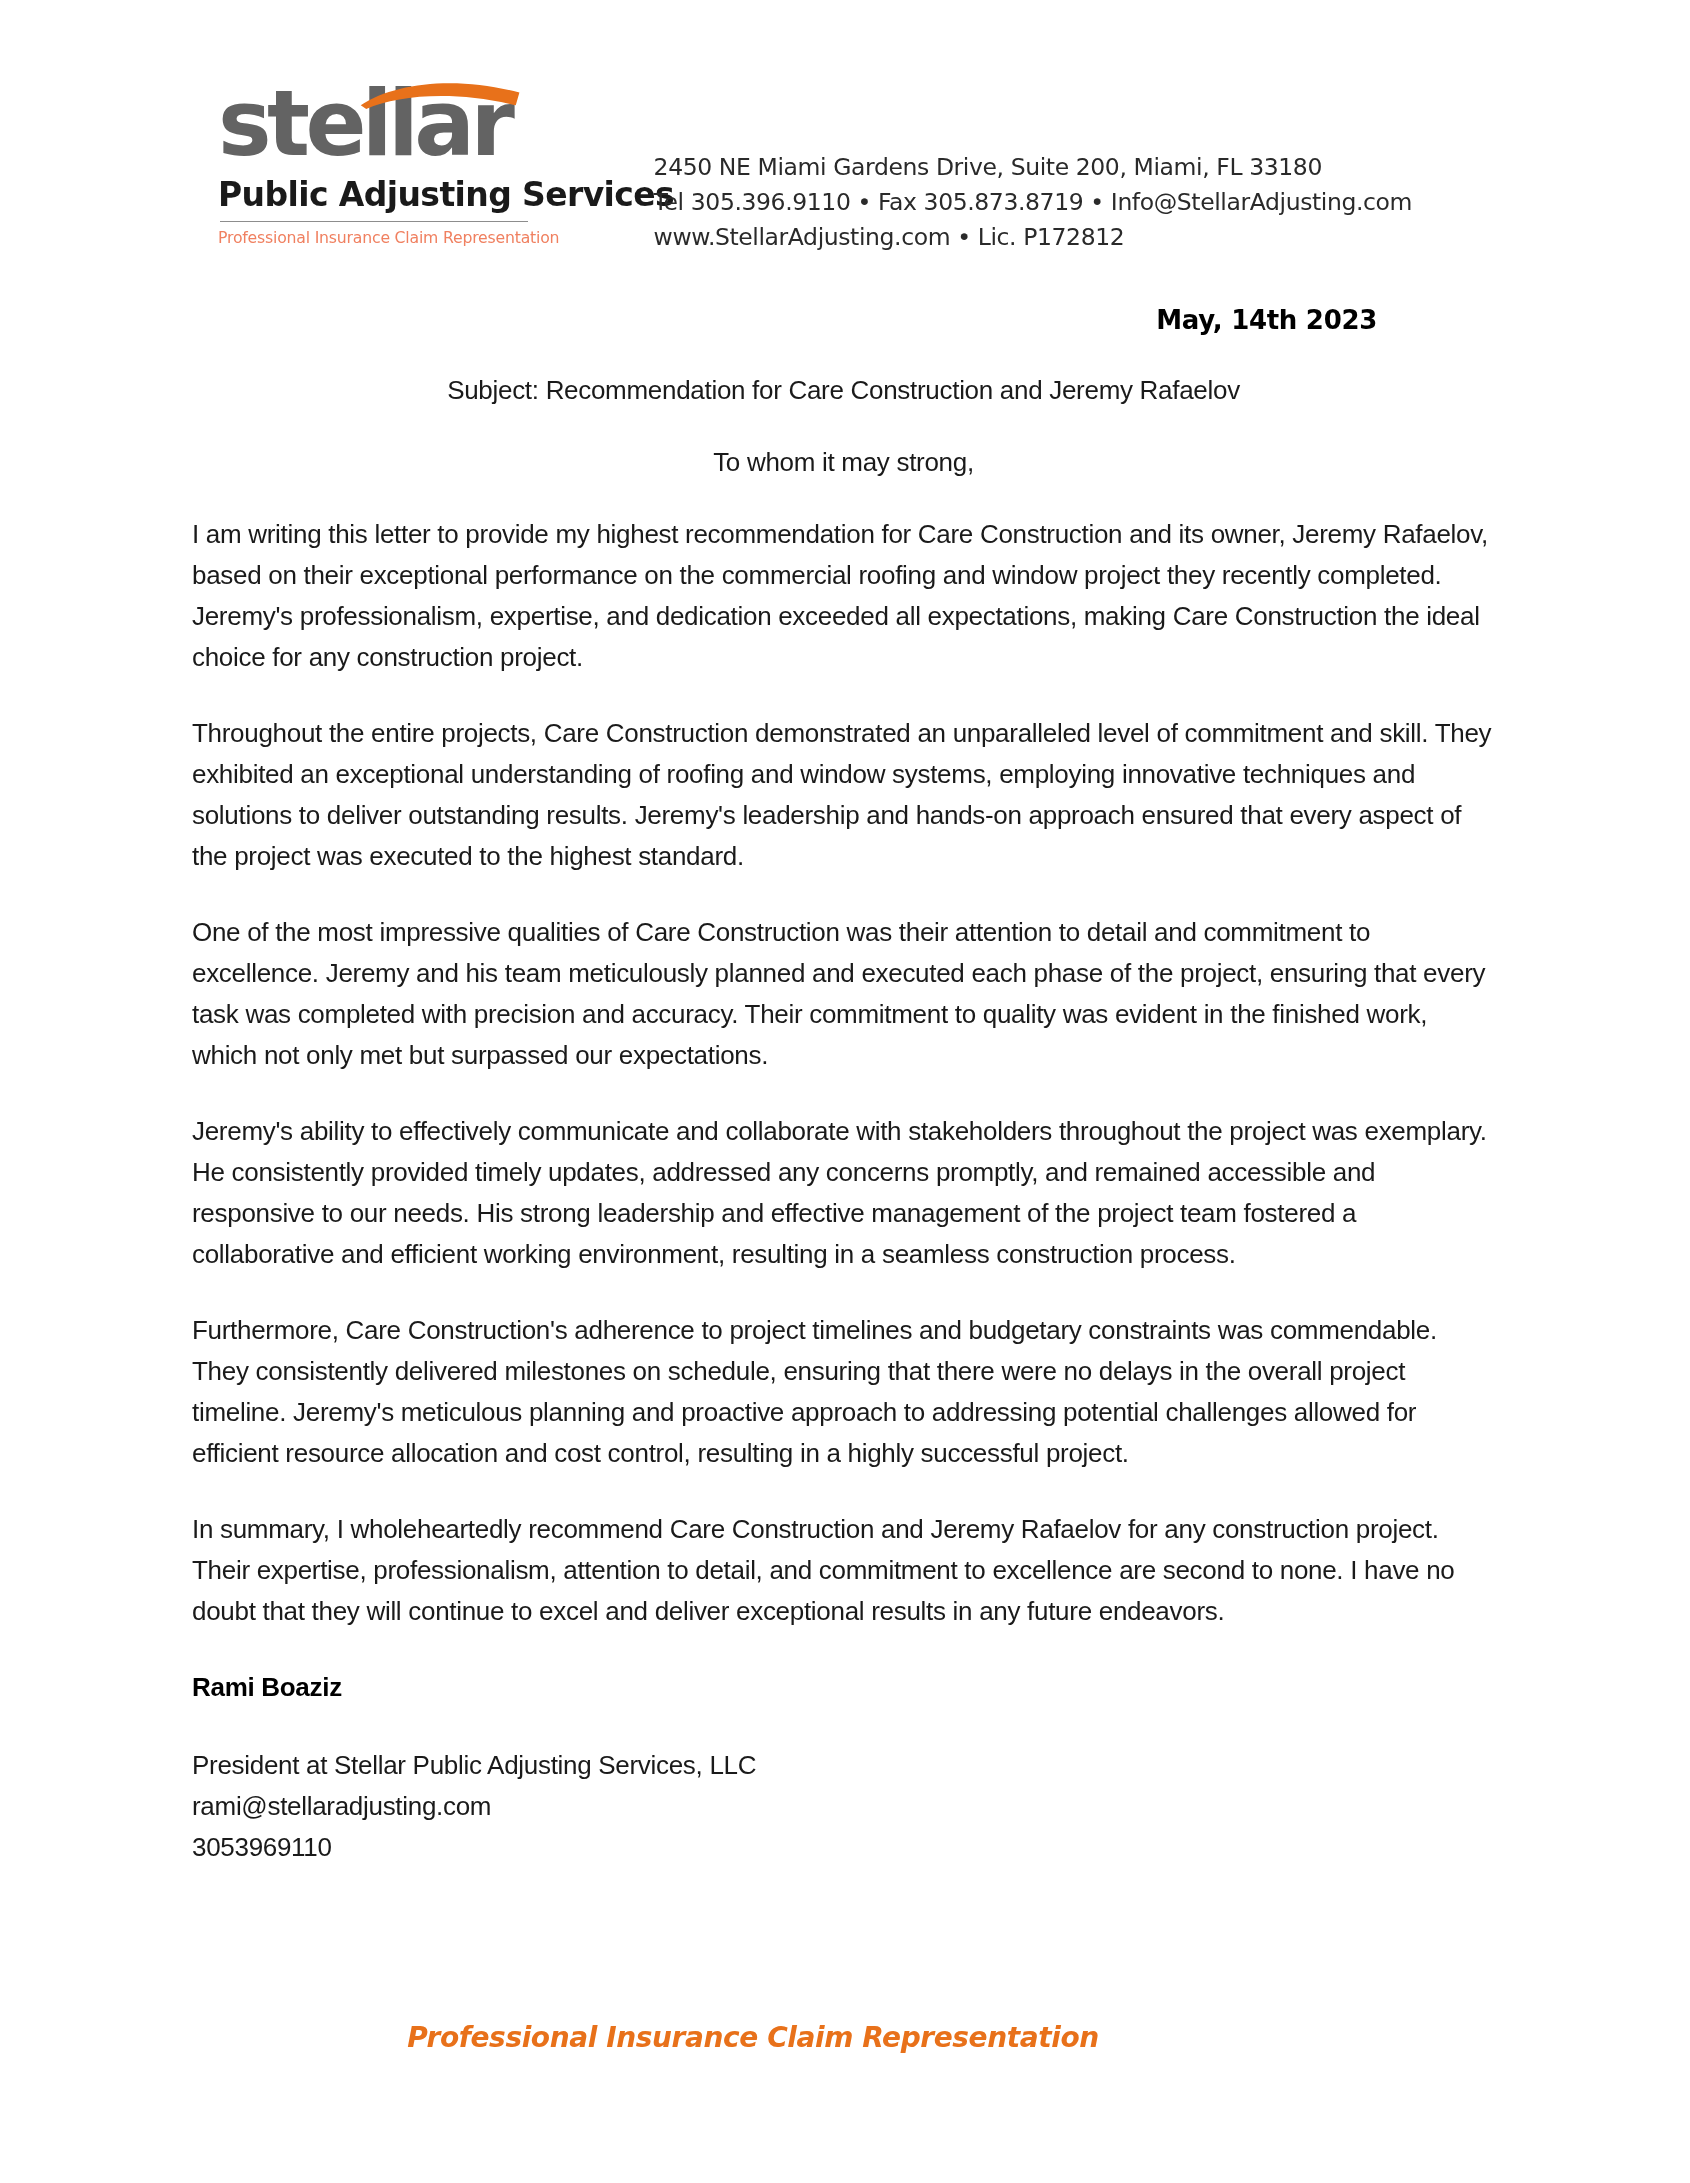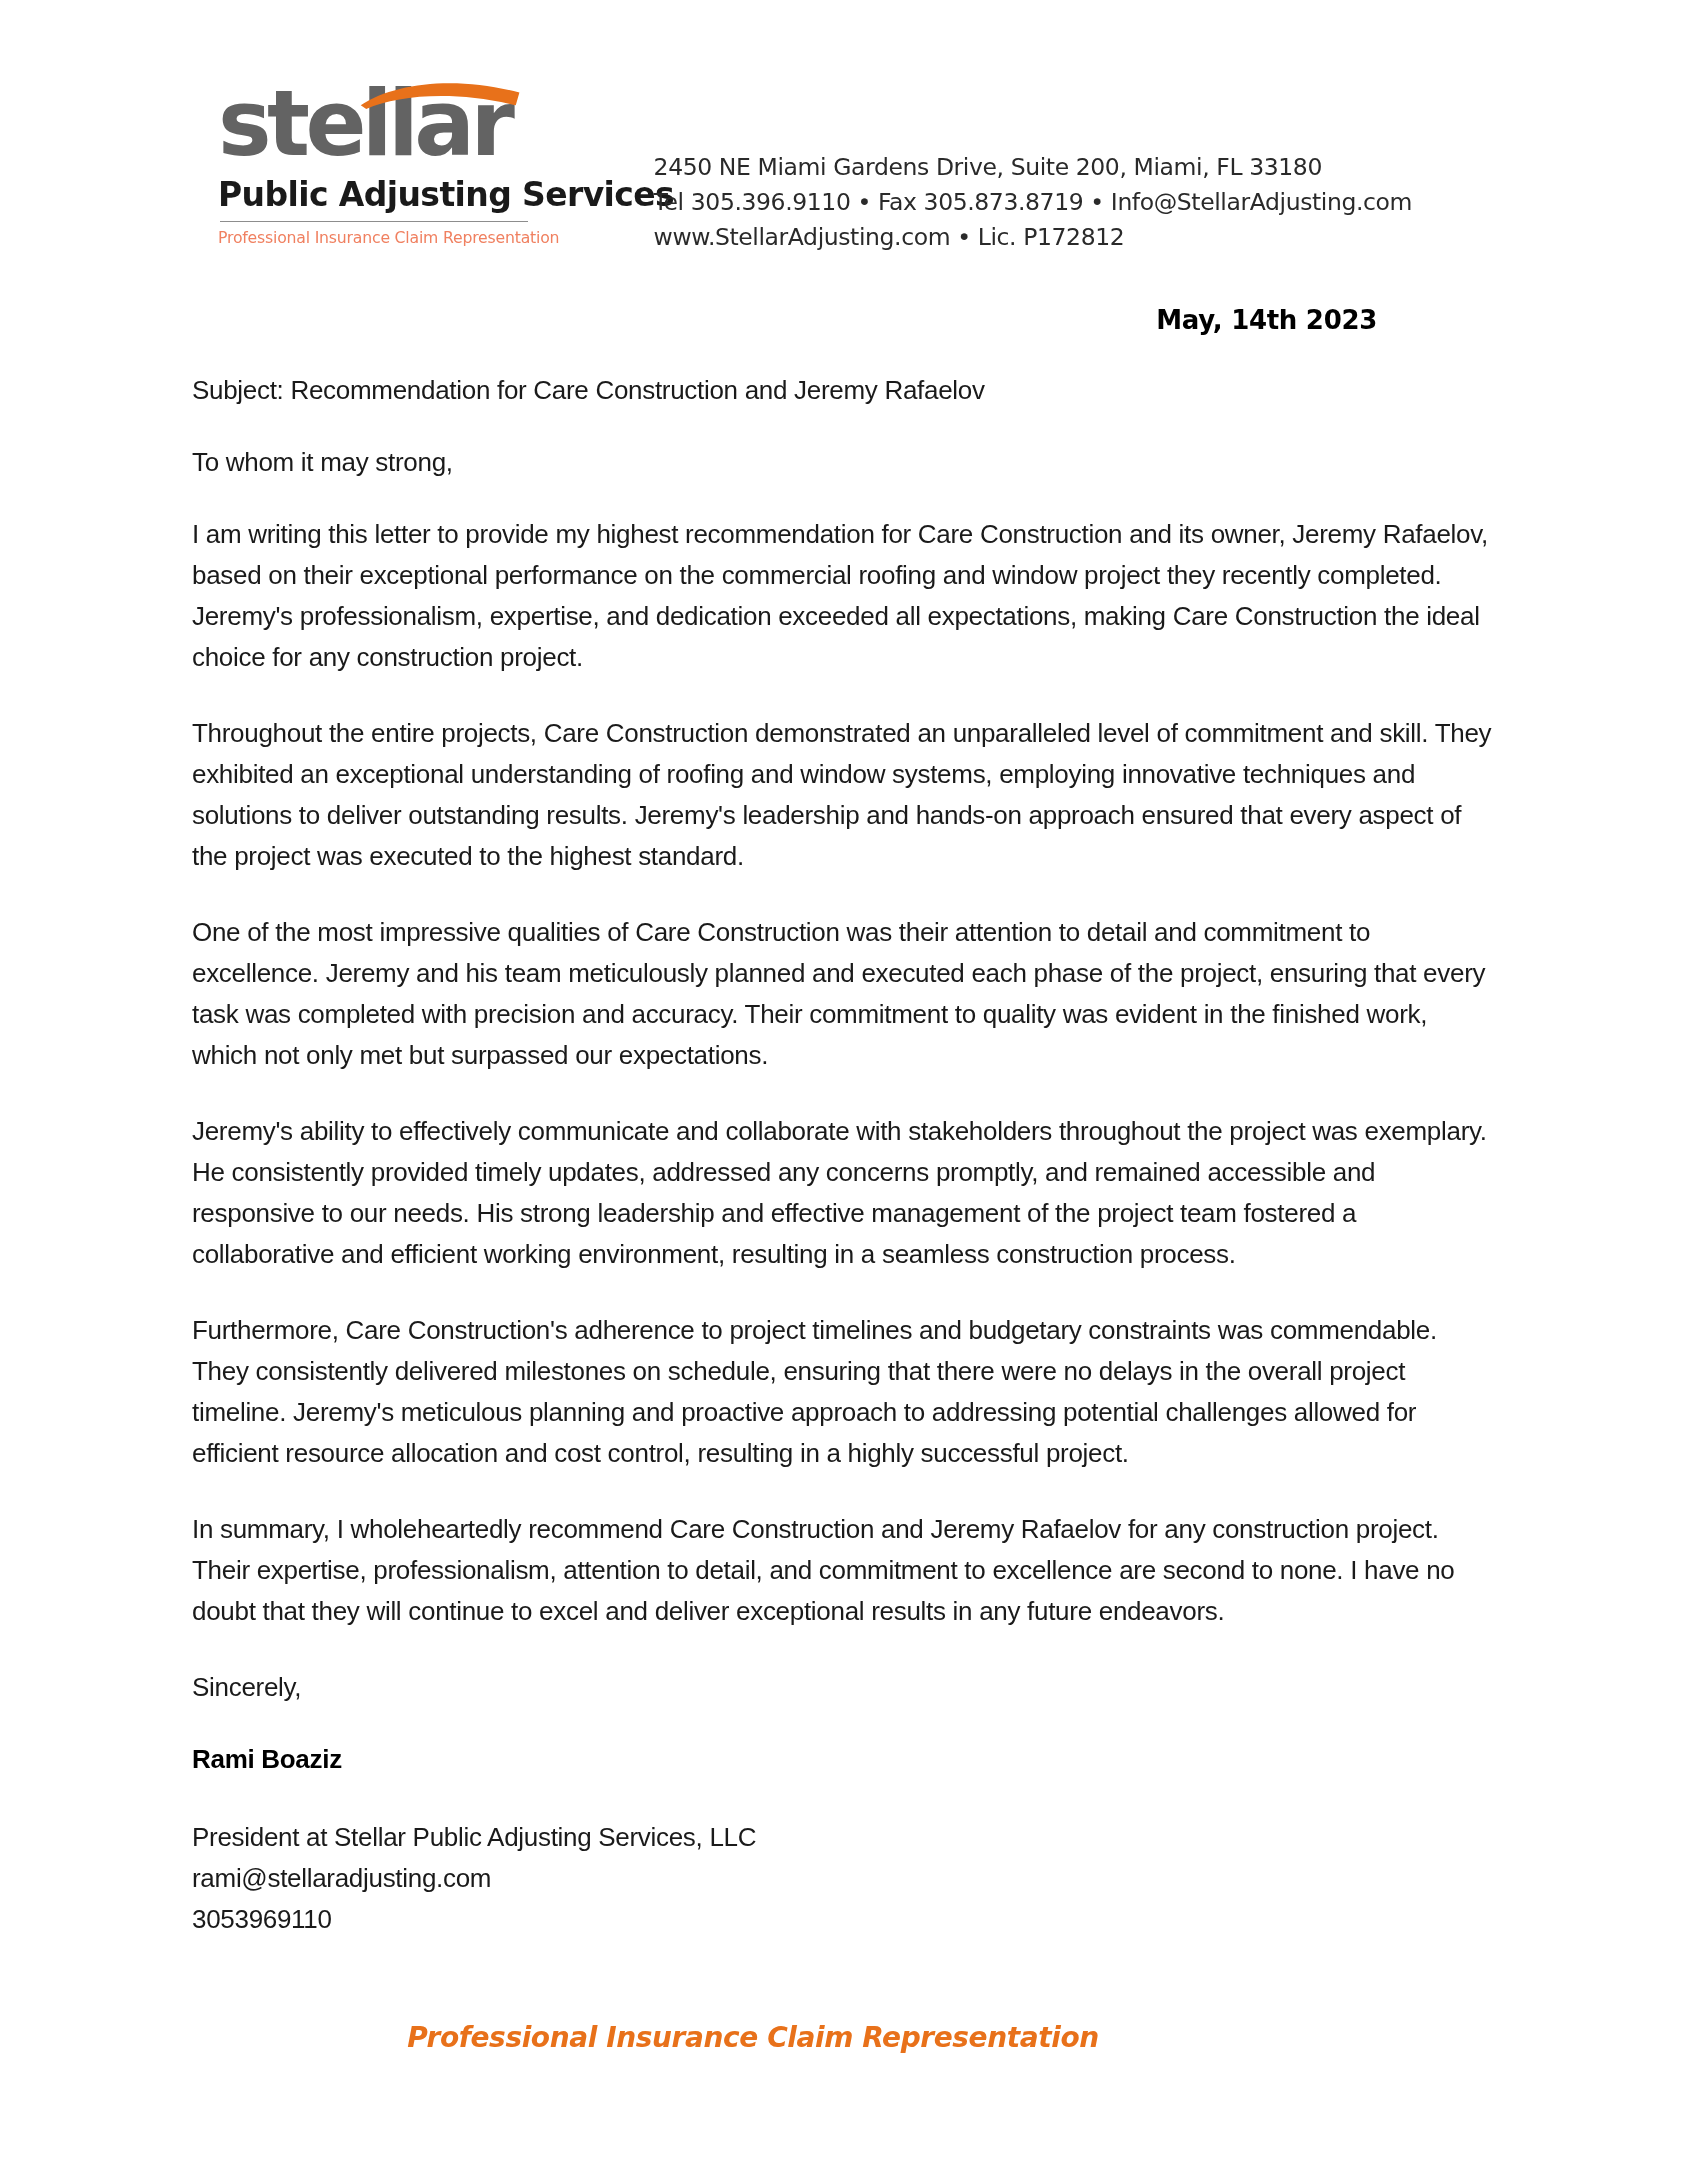--- a/index.html
+++ b/index.html
@@ -128,21 +128,21 @@
   .para {
     font-family: "Liberation Sans", sans-serif;
     font-size: 26px;
     line-height: 41px;
     letter-spacing: -0.3px;
     color: #1a1a1a;
     margin: 0 0 35px 0;
     text-align: left;
   }
 
-  .para.tight { margin-bottom: 31px; }
+  .para.tight { margin-bottom: 31px; text-align: center; }
 
   .signature-name {
     font-family: "Liberation Sans", sans-serif;
     font-weight: bold;
     font-size: 26px;
     line-height: 41px;
     letter-spacing: -0.3px;
     color: #000000;
     margin: 0 0 37px 0;
   }
@@ -218,21 +218,20 @@
 
     <p class="para">One of the most impressive qualities of Care Construction was their attention to detail and commitment to excellence. Jeremy and his team meticulously planned and executed each phase of the project, ensuring that every task was completed with precision and accuracy. Their commitment to quality was evident in the finished work, which not only met but surpassed our expectations.</p>
 
     <p class="para">Jeremy's ability to effectively communicate and collaborate with stakeholders throughout the project was exemplary. He consistently provided timely updates, addressed any concerns promptly, and remained accessible and responsive to our needs. His strong leadership and effective management of the project team fostered a collaborative and efficient working environment, resulting in a seamless construction process.</p>
 
     <p class="para">Furthermore, Care Construction's adherence to project timelines and budgetary constraints was commendable. They consistently delivered milestones on schedule, ensuring that there were no delays in the overall project timeline. Jeremy's meticulous planning and proactive approach to addressing potential challenges allowed for efficient resource allocation and cost control, resulting in a highly successful project.</p>
 
     <p class="para">In summary, I wholeheartedly recommend Care Construction and Jeremy Rafaelov for any construction project. Their expertise, professionalism, attention to detail, and commitment to excellence are second to none. I have no doubt that they will continue to excel and deliver exceptional results in any future endeavors.</p>
 
 
-    <p class="para tight">Sincerely,</p>
 
     <div class="signature-name">Rami Boaziz</div>
 
     <div class="contact-lines">
       <div>President at Stellar Public Adjusting Services, LLC</div>
       <div>rami@stellaradjusting.com</div>
       <div>3053969110</div>
     </div>
 
   </div>

